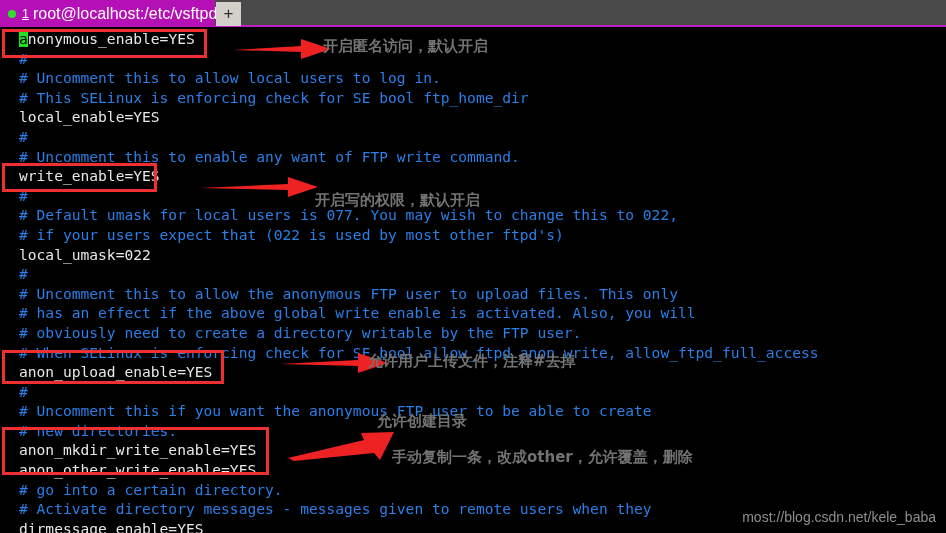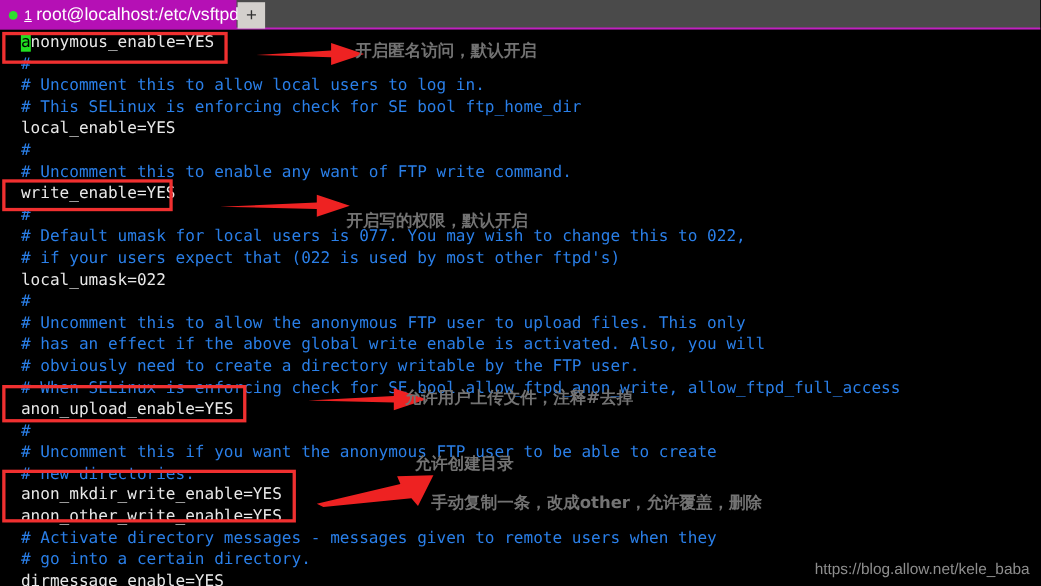--- a/index.html
+++ b/index.html
@@ -172,22 +172,22 @@
       <div class="line c-comment"># Uncomment this to allow the anonymous FTP user to upload files. This only</div>
       <div class="line c-comment"># has an effect if the above global write enable is activated. Also, you will</div>
       <div class="line c-comment"># obviously need to create a directory writable by the FTP user.</div>
       <div class="line c-comment"># When SELinux is enforcing check for SE bool allow_ftpd_anon_write, allow_ftpd_full_access</div>
       <div class="line c-value">anon_upload_enable=YES</div>
       <div class="line c-comment">#</div>
       <div class="line c-comment"># Uncomment this if you want the anonymous FTP user to be able to create</div>
       <div class="line c-comment"># new directories.</div>
       <div class="line c-value">anon_mkdir_write_enable=YES</div>
       <div class="line c-value">anon_other_write_enable=YES</div>
+      <div class="line c-comment"># go into a certain directory.</div>
       <div class="line c-comment"># Activate directory messages - messages given to remote users when they</div>
-      <div class="line c-comment"># go into a certain directory.</div>
       <div class="line c-value">dirmessage_enable=YES</div>
     </div>
 
   <div class="redbox" style="left:2px; top:29px; width:205px; height:29px;"></div>
 
   <div class="redbox" style="left:2px; top:163px; width:155px; height:29px;"></div>
 
   <div class="redbox" style="left:2px; top:350px; width:222px; height:34px;"></div>
 
   <div class="redbox" style="left:2px; top:427px; width:267px; height:48px;"></div>
@@ -211,15 +211,15 @@
   <div class="note" style="left:323px; top:37px;">开启匿名访问，默认开启</div>
 
   <div class="note" style="left:315px; top:175px;margin-top:16px;">开启写的权限，默认开启</div>
 
   <div class="note" style="left:368px; top:352px;">允许用户上传文件，注释#去掉</div>
 
   <div class="note" style="left:377px; top:412px;">允许创建目录</div>
 
   <div class="note" style="left:392px; top:448px;">手动复制一条，改成other，允许覆盖，删除</div>
 
-  <div class="watermark">https://blog.allow.net/kele_baba</div>
+  <div class="watermark">most://blog.csdn.net/kele_baba</div>
 
 </div>
 
 </body></html>

